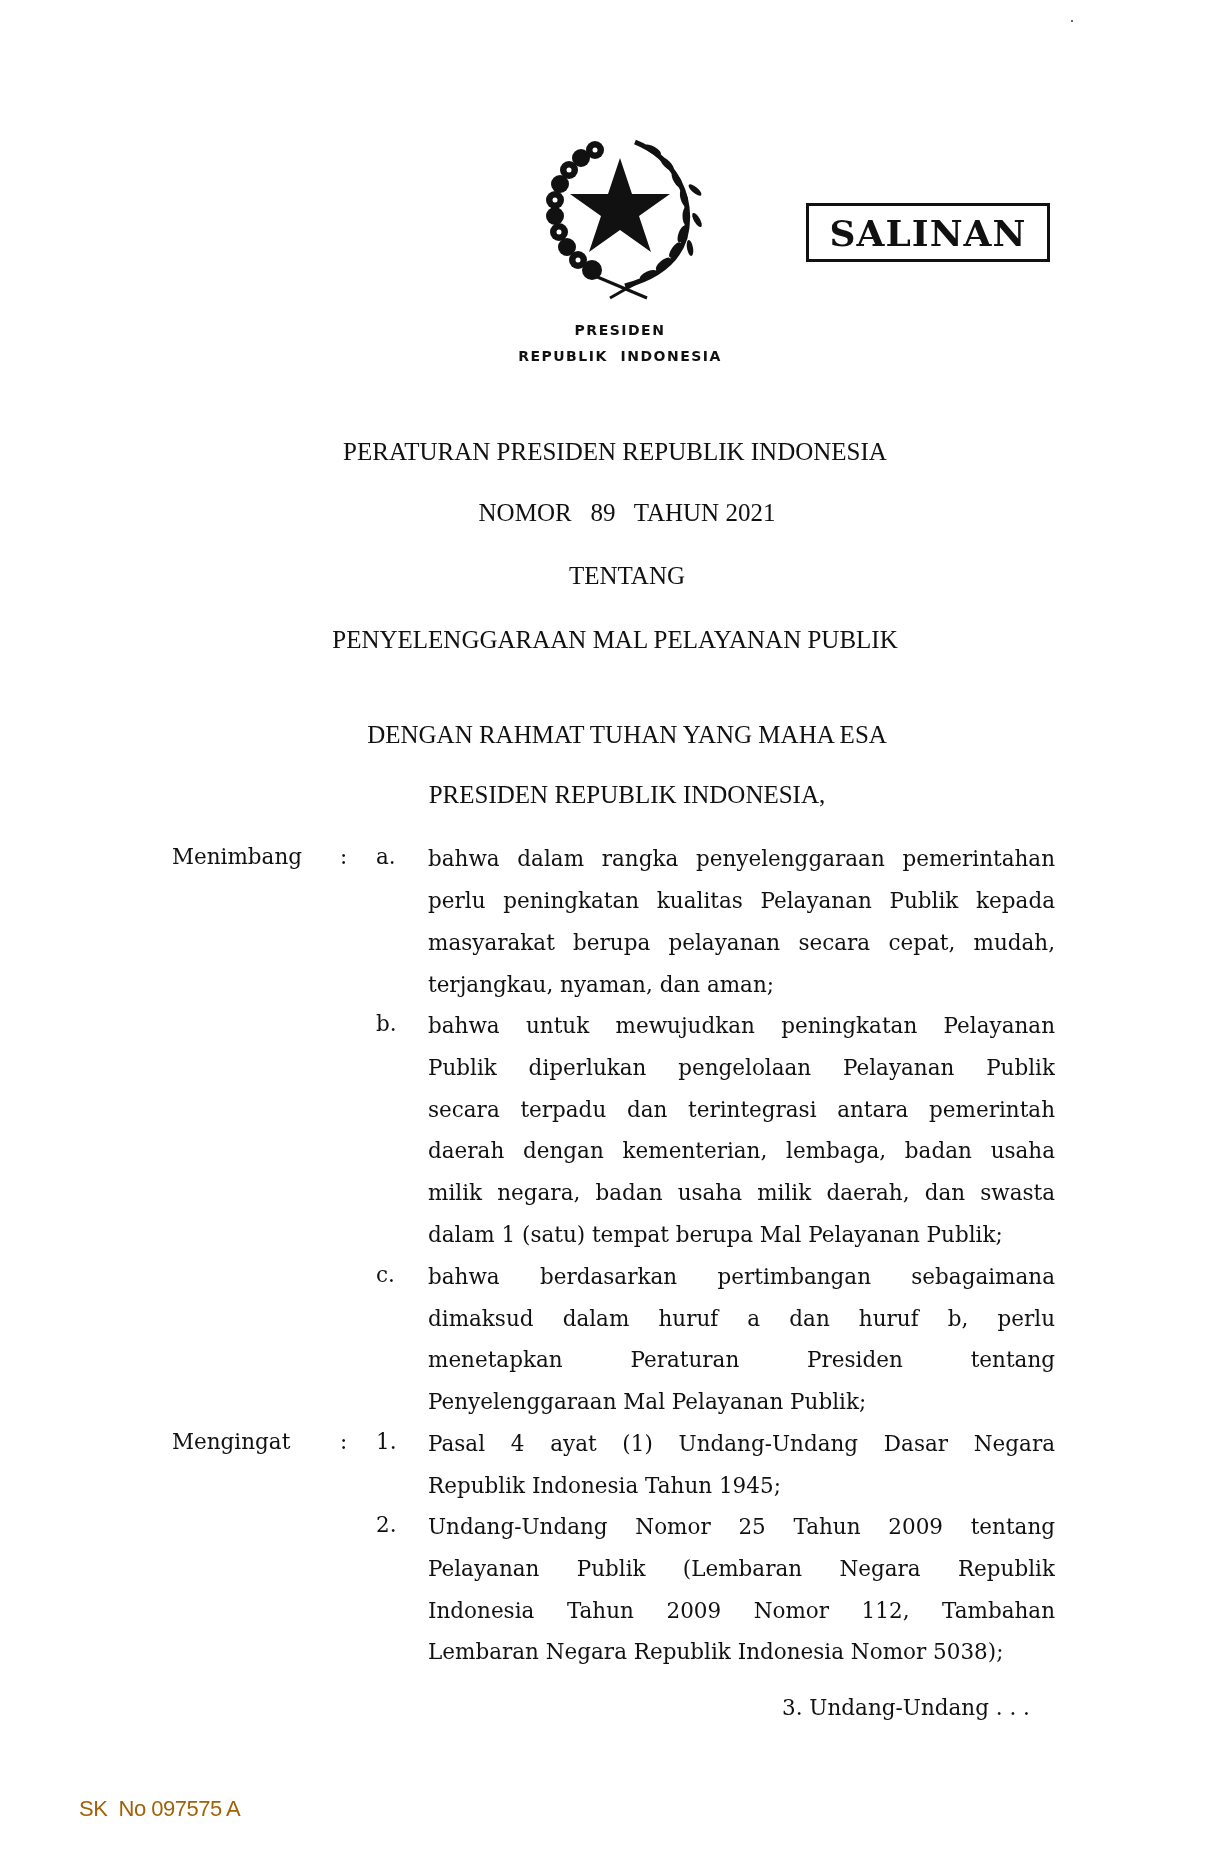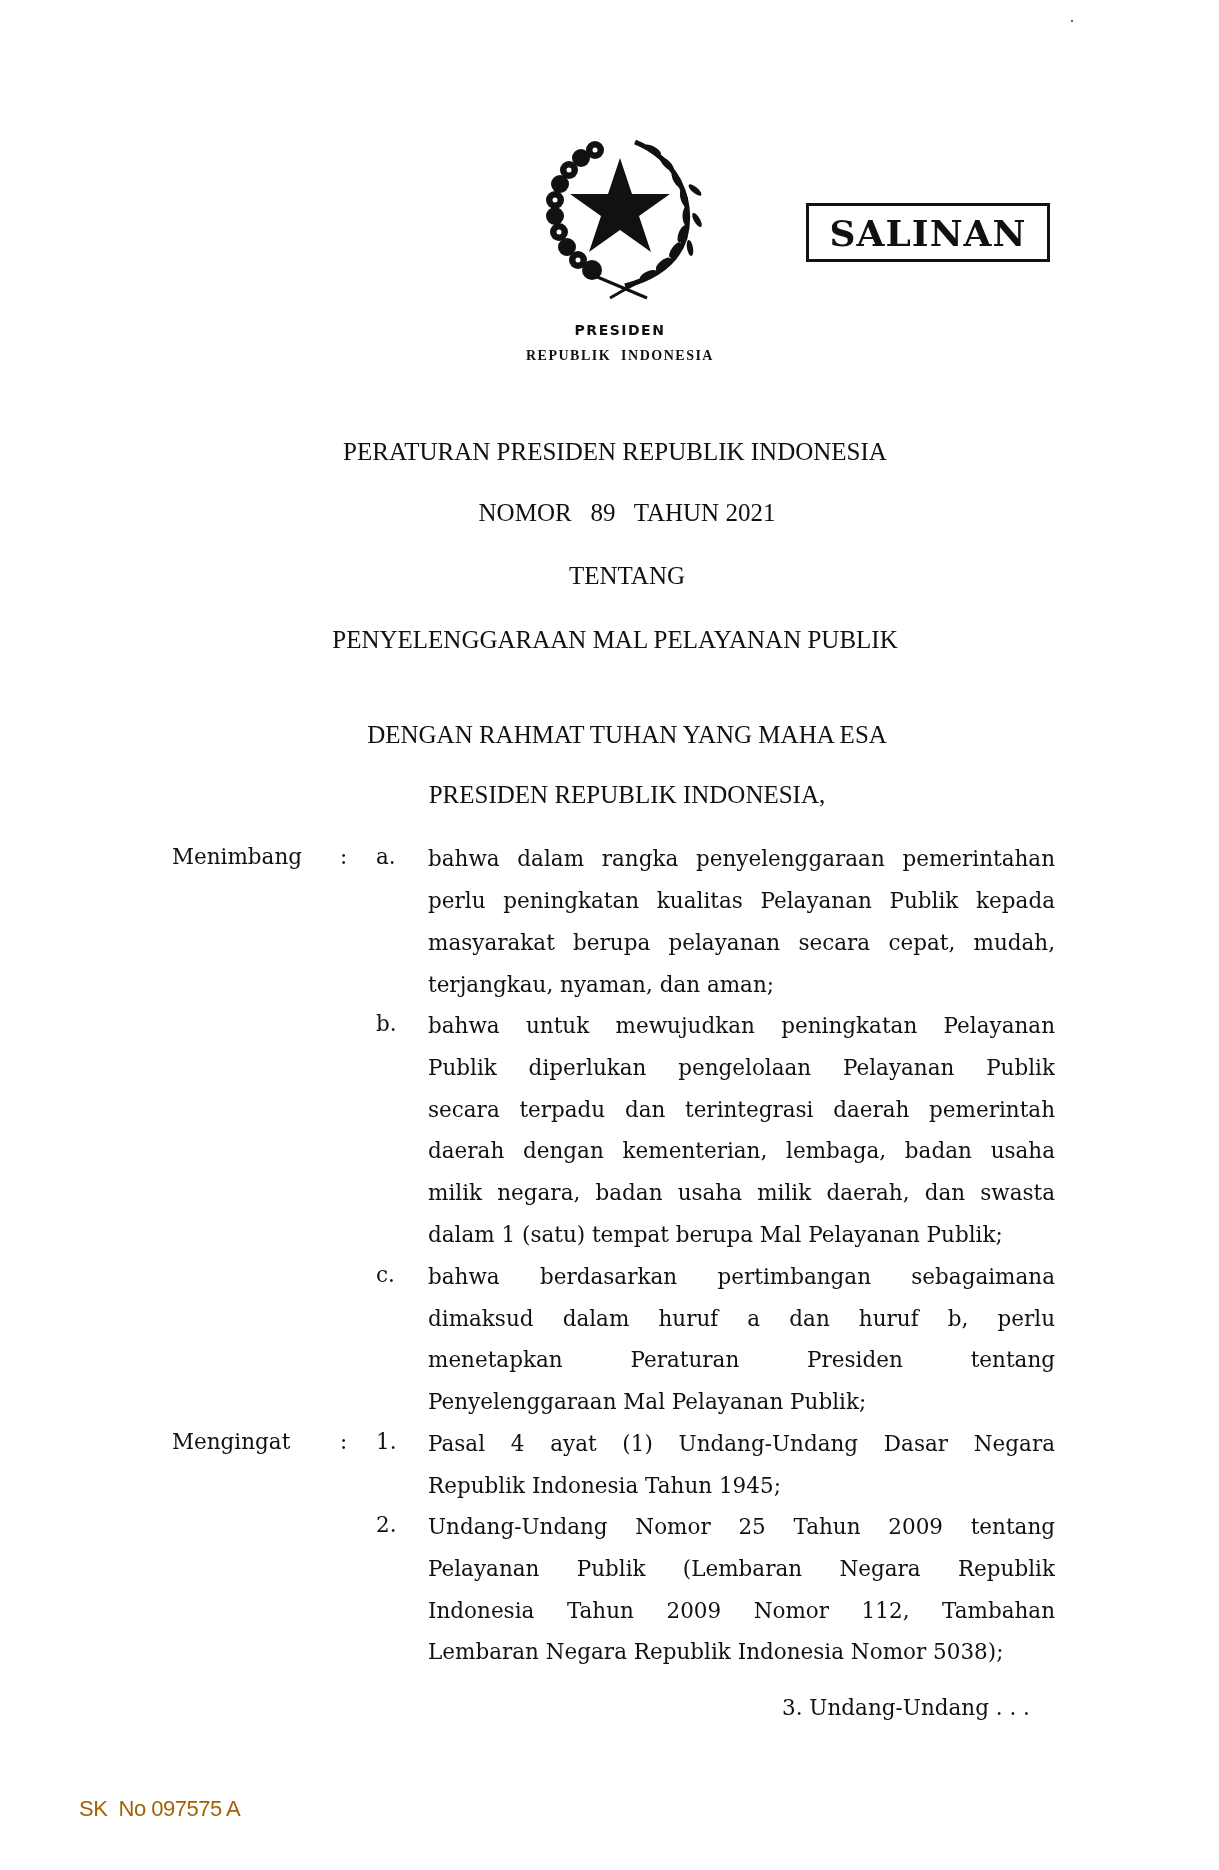--- a/index.html
+++ b/index.html
@@ -75,21 +75,21 @@
       <line x1="60" y1="148" x2="112" y2="170" stroke="#111" stroke-width="3"></line>
       <line x1="75" y1="170" x2="110" y2="150" stroke="#111" stroke-width="3"></line>
     </svg>
   </div>
 
   <div class="salinan-box">
     <span>SALINAN</span>
   </div>
 
   <div class="hdr-label" style="top:322px;">PRESIDEN</div>
-  <div class="hdr-label" style="top:348px; white-space:pre;font-family:Liberation Serif, serif;">REPUBLIK  INDONESIA</div>
+  <div class="hdr-label" style="top:348px; white-space:pre;">REPUBLIK  INDONESIA</div>
 
   <div class="title-line" style="top:437px;">PERATURAN PRESIDEN REPUBLIK INDONESIA</div>
   <div class="title-line" style="top:498px; white-space:pre; left:12px;">NOMOR   89   TAHUN 2021</div>
   <div class="title-line" style="top:561px; left:12px;">TENTANG</div>
   <div class="title-line" style="top:625px;">PENYELENGGARAAN MAL PELAYANAN PUBLIK</div>
 
   <div class="title-line" style="top:720px; left:12px;">DENGAN RAHMAT TUHAN YANG MAHA ESA</div>
   <div class="title-line" style="top:780px; left:12px;">PRESIDEN REPUBLIK INDONESIA,</div>
 
   <div class="body-text">
@@ -98,21 +98,21 @@
 
     <div class="num-col" style="top:844px;">a.</div>
     <div class="line" style="top: 844px; white-space: normal; overflow: hidden;">bahwa dalam rangka penyelenggaraan pemerintahan</div>
     <div class="line" style="top: 886px; white-space: normal; overflow: hidden;">perlu peningkatan kualitas Pelayanan Publik kepada</div>
     <div class="line" style="top: 928px; white-space: normal; overflow: hidden;">masyarakat berupa pelayanan secara cepat, mudah,</div>
     <div class="line last" style="top: 970px; white-space: normal; overflow: hidden;">terjangkau, nyaman, dan aman;</div>
 
     <div class="num-col" style="top:1011px;">b.</div>
     <div class="line" style="top: 1011px; white-space: normal; overflow: hidden;">bahwa untuk mewujudkan peningkatan Pelayanan</div>
     <div class="line" style="top: 1053px; white-space: normal; overflow: hidden;">Publik diperlukan pengelolaan Pelayanan Publik</div>
-    <div class="line" style="top: 1095px; white-space: normal; overflow: hidden;">secara terpadu dan terintegrasi daerah pemerintah</div>
+    <div class="line" style="top: 1095px; white-space: normal; overflow: hidden;">secara terpadu dan terintegrasi antara pemerintah</div>
     <div class="line" style="top: 1136px; white-space: normal; overflow: hidden;">daerah dengan kementerian, lembaga, badan usaha</div>
     <div class="line" style="top: 1178px; white-space: normal; overflow: hidden;">milik negara, badan usaha milik daerah, dan swasta</div>
     <div class="line last" style="top: 1220px; white-space: normal; overflow: hidden;">dalam 1 (satu) tempat berupa Mal Pelayanan Publik;</div>
 
     <div class="num-col" style="top:1262px;">c.</div>
     <div class="line" style="top: 1262px; white-space: normal; overflow: hidden;">bahwa berdasarkan pertimbangan sebagaimana</div>
     <div class="line" style="top: 1304px; white-space: normal; overflow: hidden;">dimaksud dalam huruf a dan huruf b, perlu</div>
     <div class="line" style="top: 1345px; white-space: normal; overflow: hidden;">menetapkan Peraturan Presiden tentang</div>
     <div class="line last" style="top: 1387px; white-space: normal; overflow: hidden;">Penyelenggaraan Mal Pelayanan Publik;</div>
   </div>

